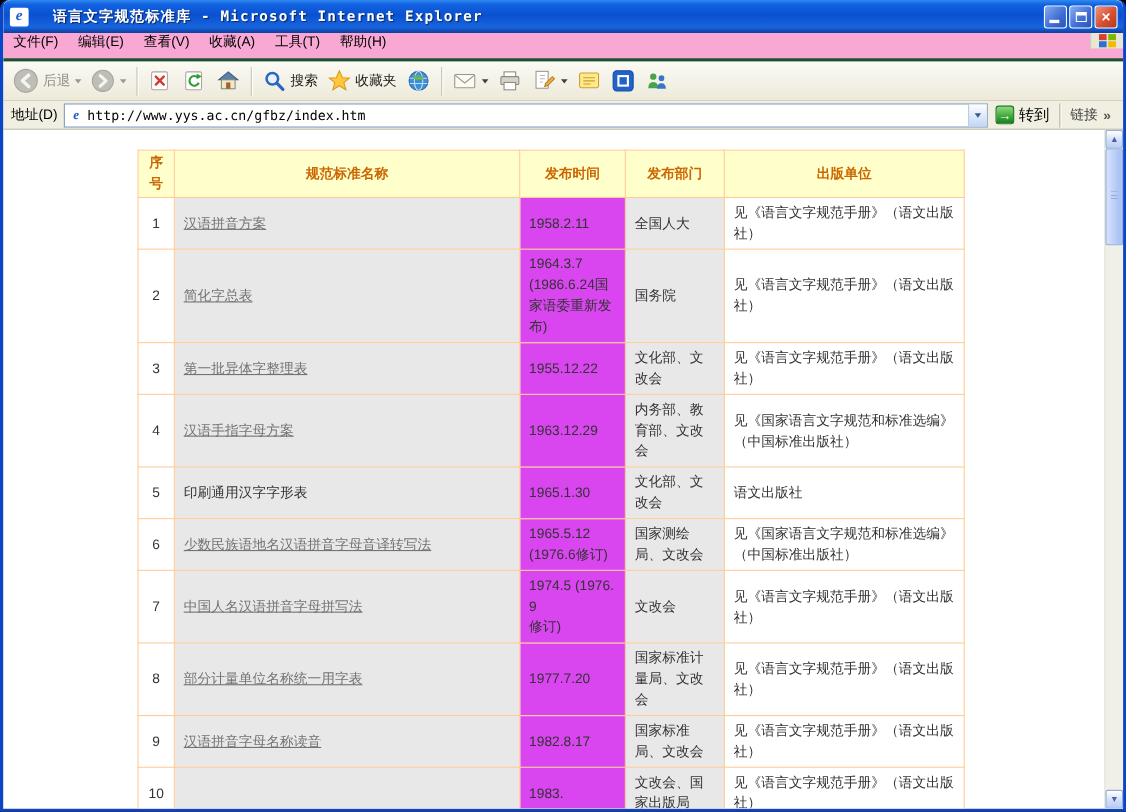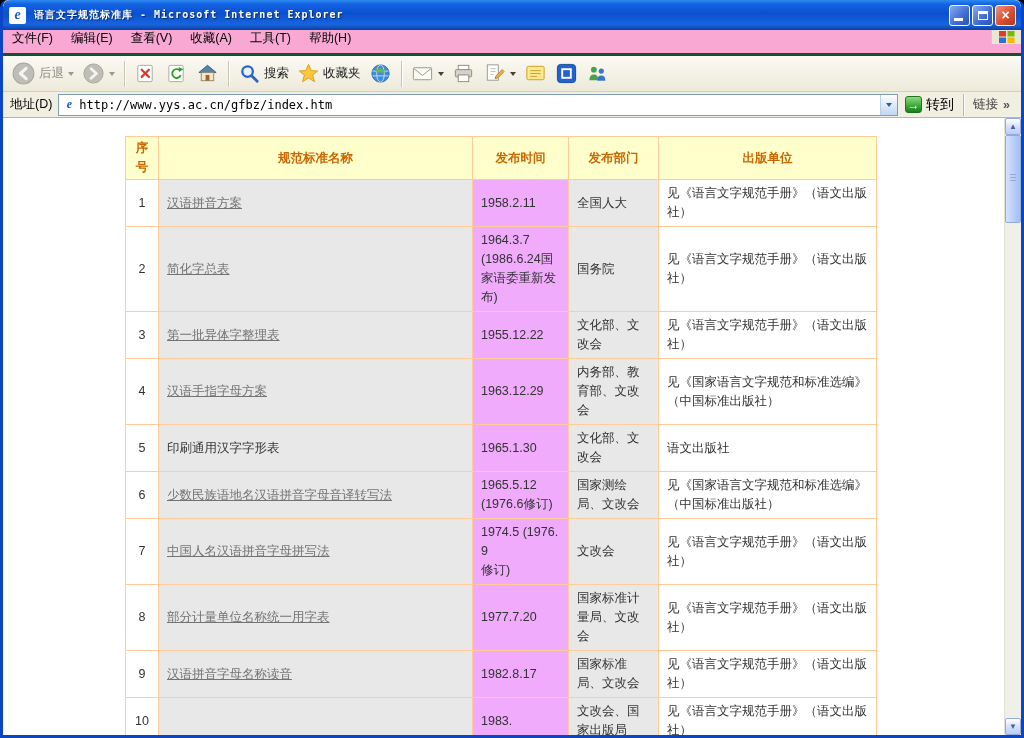--- a/index.html
+++ b/index.html
@@ -10,21 +10,21 @@
     border-left:3px solid #0A45C8; border-right:3px solid #0A45C8; border-bottom:3px solid #0A45C8;
     background:#F1EFE2; border-radius:8px 8px 0 0; overflow:hidden; }
 
   
   .titlebar { height:30px; flex:0 0 30px; display:flex; align-items:center; padding:0 5px 0 6px;
     background:linear-gradient(180deg,#2E8AEF 0%,#1262E2 14%,#0A51D0 45%,#1864DE 82%,#0D3F9E 100%);
     border-radius:7px 7px 0 0; }
   .title-icon { width:17px; height:17px; background:#fff; border-radius:2px; color:#1B5CC8;
     font-family:"Liberation Serif", serif; font-weight:bold; font-style:italic; font-size:14px;
     display:flex; align-items:center; justify-content:center; flex:0 0 17px; }
-  .title-text { flex:1; margin-left:8px; color:#fff; font-weight:bold; font-size:10px;
+  .title-text { flex:1; margin-left:22px; color:#fff; font-weight:bold; font-size:13px;
     font-family:"DejaVu Sans Mono", monospace; letter-spacing:1px; white-space:nowrap; overflow:hidden;
     text-shadow:1px 1px 1px rgba(0,0,0,.55); }
   .title-btn { width:21px; height:21px; margin-left:2px; border:1px solid #fff; border-radius:3px;
     position:relative; display:flex; align-items:center; justify-content:center; color:#fff; cursor:default; }
   .btn-blue { background:linear-gradient(135deg,#88ABEF 0%,#3E6BD4 60%,#2B54B4 100%); }
   .btn-red  { background:linear-gradient(135deg,#EE9382 0%,#D8502F 55%,#B63718 100%); }
   .glyph-min { position:absolute; left:4px; bottom:4px; width:9px; height:3px; background:#fff; }
   .glyph-max { width:10px; height:9px; border:1px solid #fff; border-top-width:3px; }
   .glyph-close { font-size:14px; font-weight:bold; line-height:1; }
 
@@ -74,21 +74,21 @@
   .page { position:absolute; top:0; left:0; right:17px; bottom:0; overflow:hidden; padding:18px 0 0 122px; }
 
   table.standards { border-collapse:collapse; width:751px; table-layout:fixed; font-size:12.5px; color:#333; }
   .standards th, .standards td { border:1px solid #FFCC99; padding:4px 8px; line-height:19px;
     vertical-align:middle; text-align:left; }
   .standards thead th { background:#FFFFCC; color:#CC6600; font-weight:bold; text-align:center;
     height:25px; padding:2px 4px; }
   .standards tbody tr { height:38px; }
   td.col-num  { text-align:center; background:#fff; }
   td.col-name { background:#E8E8E8; word-break:break-all; }
-  td.col-date { background:#f0abfc; white-space:pre-wrap; word-break:break-all; }
+  td.col-date { background:#d946ef; white-space:pre-wrap; word-break:break-all; }
   td.col-dept { background:#E8E8E8; word-break:break-all; }
   td.col-pub  { background:#fff; word-break:break-all; }
   a.std-link { color:#737373; text-decoration:underline; }
 
   
   .scrollbar { position:absolute; top:0; right:0; bottom:0; width:17px; background:#F0F0E8; border-left:1px solid #E2E1D6; }
   .sb-btn { position:absolute; left:0; right:0; height:17px; display:flex; align-items:center; justify-content:center;
     font-size:8px; color:#4B61A6; background:linear-gradient(#FFFFFF,#CFDDFA 60%,#BACDF5);
     border:1px solid #93ACDD; border-radius:2px; cursor:default; }
   .sb-up { top:0; }

